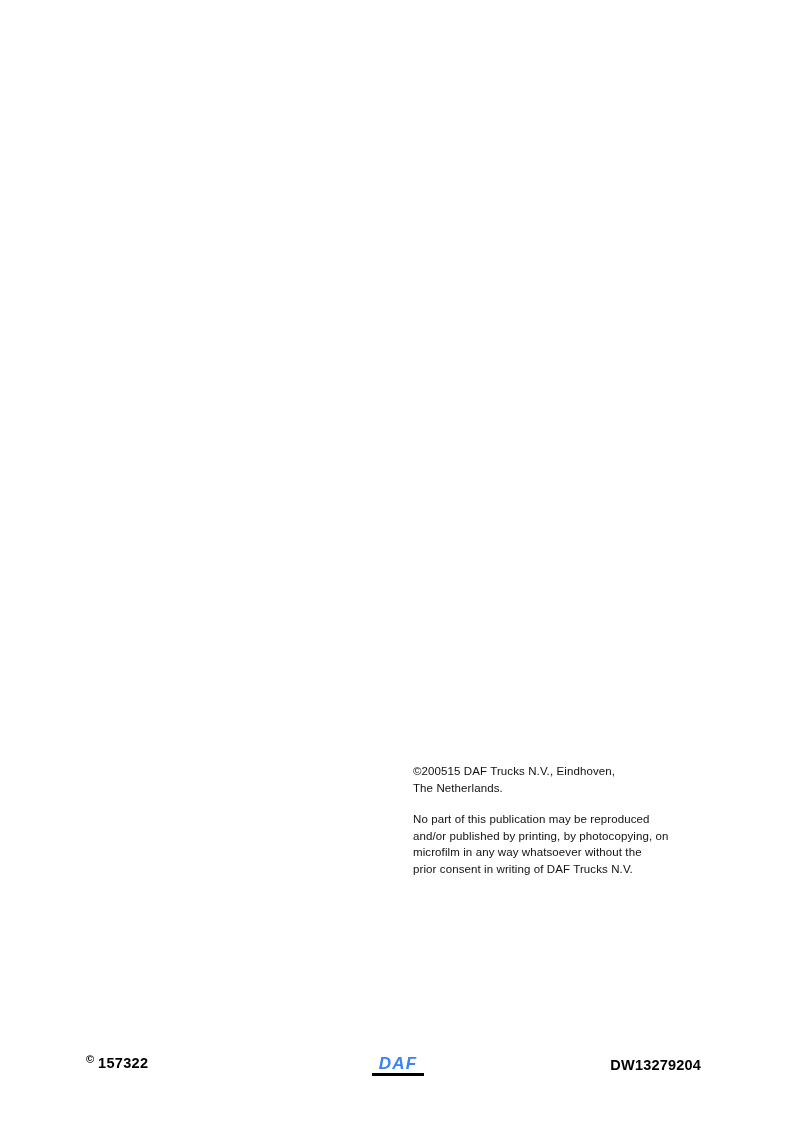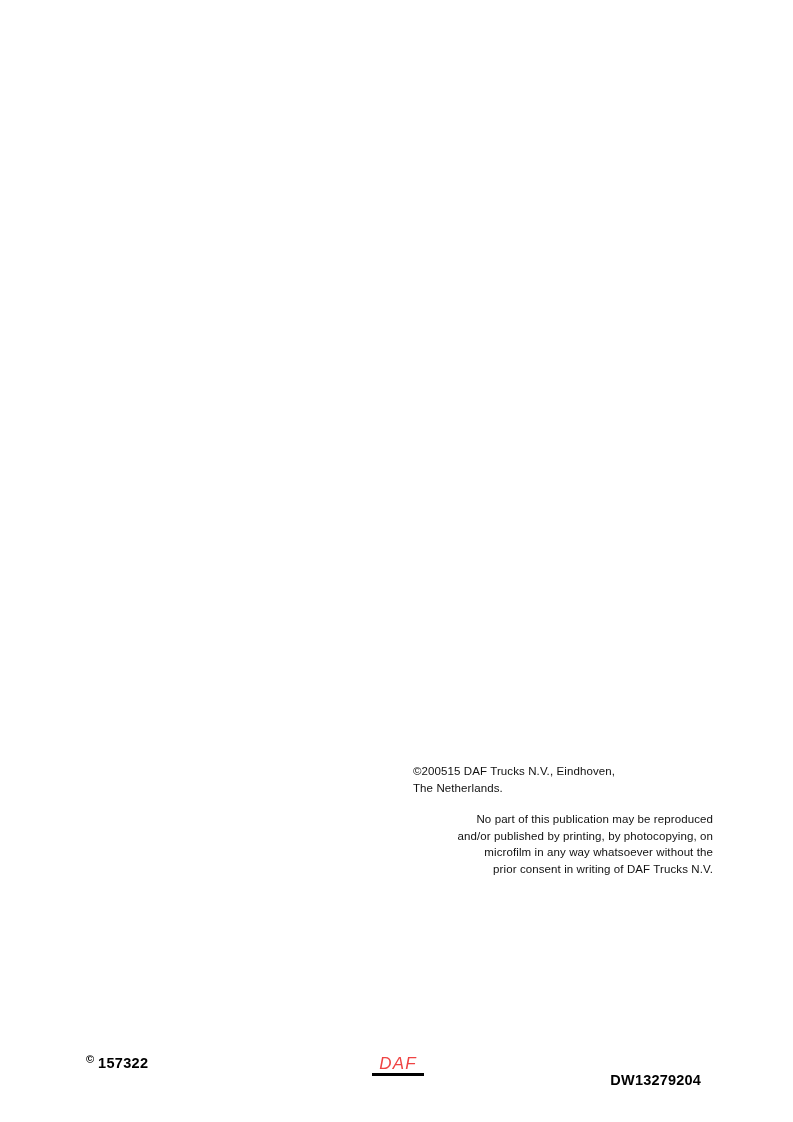--- a/index.html
+++ b/index.html
@@ -33,21 +33,20 @@
   .legal-para {
     font-size: 11.5px;
     line-height: 16.6px;
     letter-spacing: 0.1px;
     color: #111111;
     margin: 0 0 15px 0;
     white-space: pre-line;
   }
   .legal-para:last-child {
     margin-bottom: 16px;
-    text-align: right;
   }
 
   
   .footer {
     position: absolute;
     left: 0;
     right: 0;
     top: 1055px;
     height: 40px;
   }
@@ -67,42 +66,42 @@
     top: -5px;
   }
   .footer-code {
     font-size: 14.5px;
     font-weight: bold;
     letter-spacing: 0.3px;
   }
   .footer-right {
     position: absolute;
     right: 92px;
-    top: 17px;
+    top: 2px;
     font-size: 14.5px;
     font-weight: bold;
     letter-spacing: 0.2px;
   }
 
   
   .footer-logo {
     position: absolute;
     left: 370px;
     top: 0px;
     width: 56px;
     text-align: center;
   }
   .logo-text {
     font-family: "Liberation Sans", sans-serif;
     font-size: 17px;
-    font-weight: normal;
+    font-weight: bold;
     font-style: italic;
     letter-spacing: 1.2px;
     line-height: 17px;
-    color: #ef4444;
+    color: #3b82f6;
     display: block;
   }
   .logo-bar {
     display: block;
     width: 52px;
     height: 3px;
     background: #000000;
     margin: 1px auto 0 auto;
   }
 </style>

